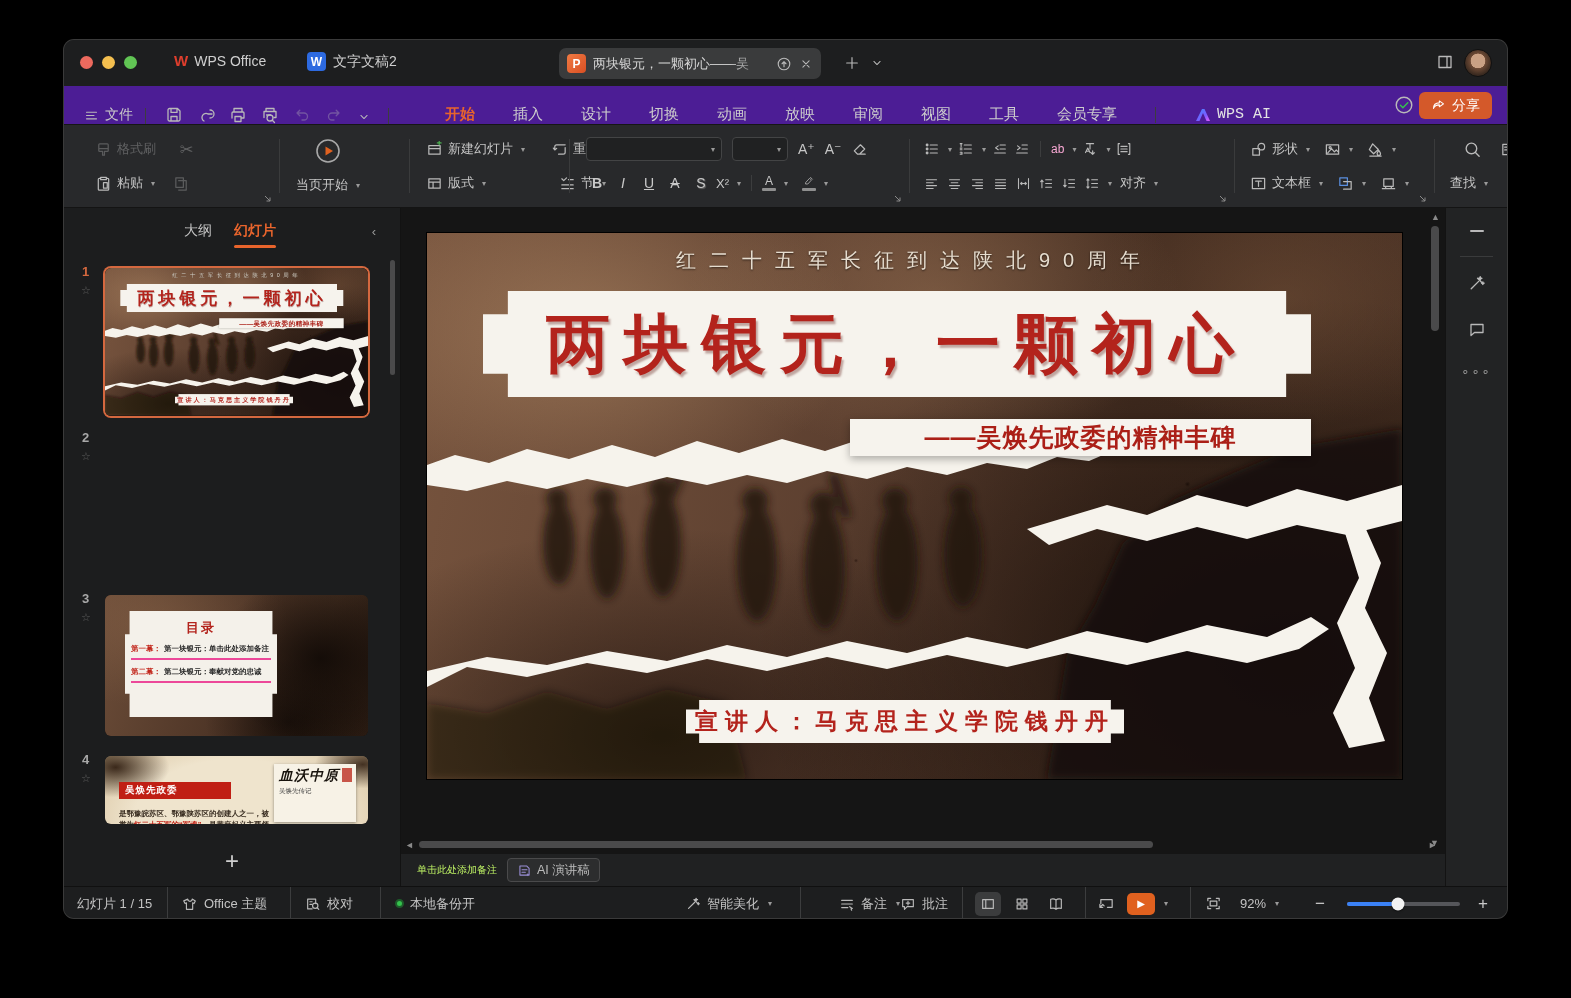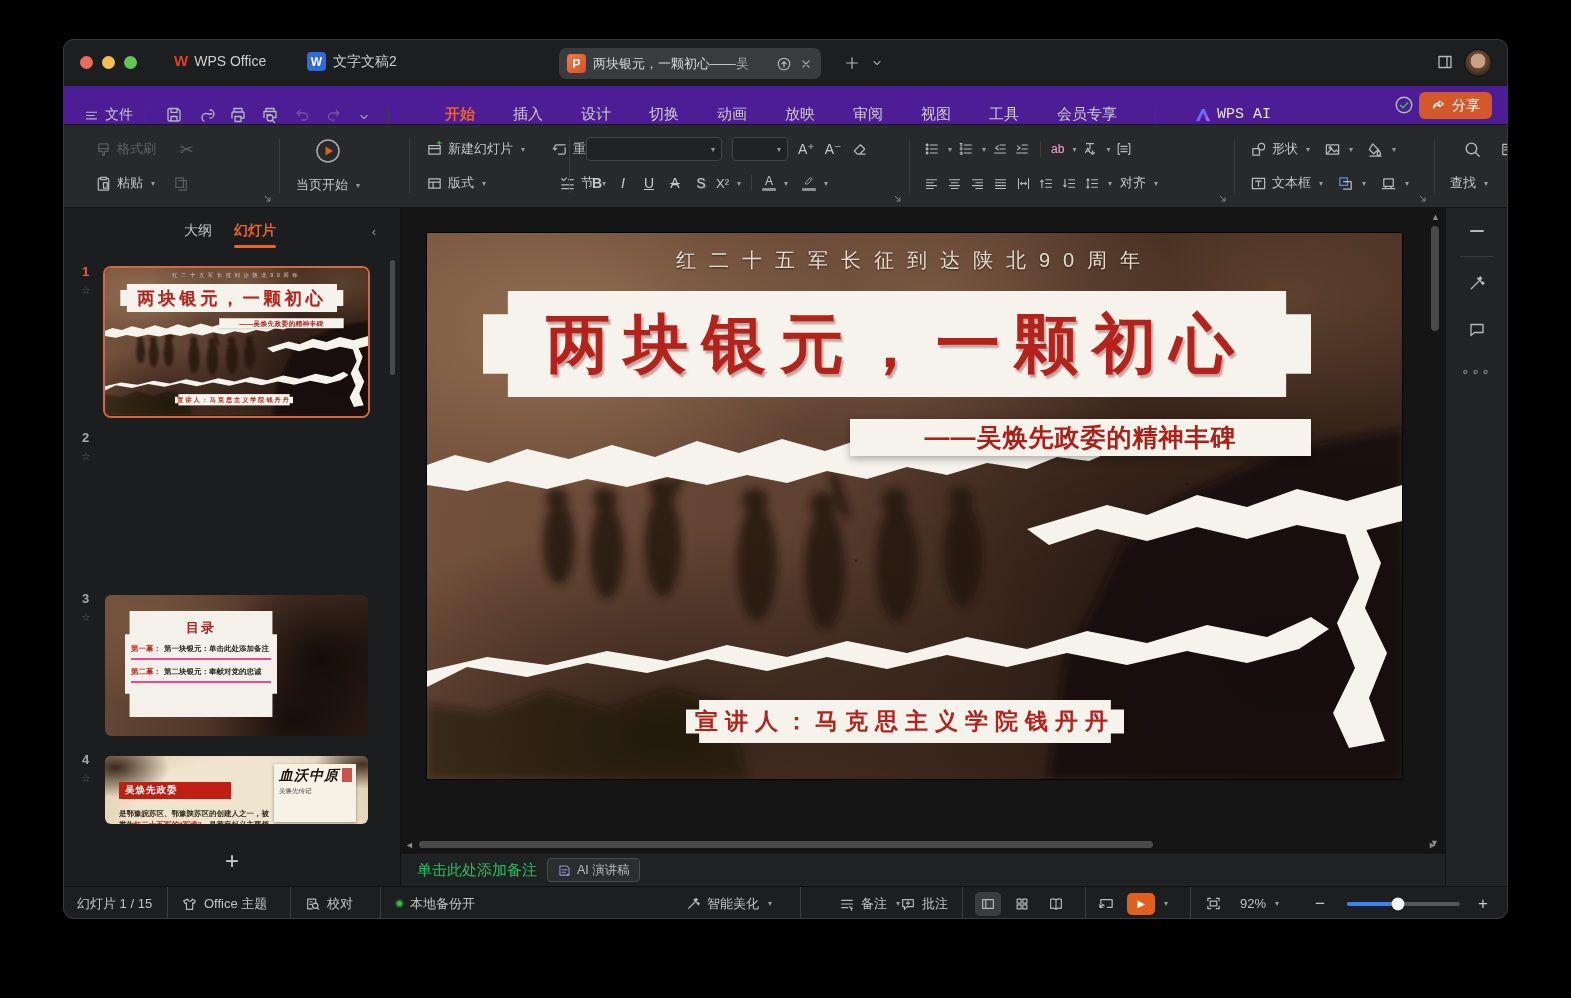--- a/index.html
+++ b/index.html
@@ -115,21 +115,21 @@
   .sa-presenter span { color:#b3231c; font-size:23px; font-weight:bold; letter-spacing:7px; white-space:nowrap; }
 
   
   .vscroll { position:absolute; right:4px; top:4px; bottom:44px; width:12px; }
   .vthumb { position:absolute; top:14px; left:2px; width:8px; height:105px; background:#4a4a4b; border-radius:4px; }
   .sarrow { color:#8a8a8a; font-size:9px; position:absolute; }
   .hscroll { position:absolute; left:4px; right:20px; bottom:36px; height:12px; }
   .hthumb { position:absolute; left:14px; top:3px; width:72%; height:7px; background:#4a4a4b; border-radius:4px; }
   .notesbar { position:absolute; left:0; right:0; bottom:0; height:33px; background:#202122;
     border-top:1px solid #151515; display:flex; align-items:center; padding-left:16px; gap:10px; }
-  .notes-ph { color:#22c55e; font-size:15px; }
+  .notes-ph { color:#bef264; font-size:10px; }
   .aibtn { height:24px; padding:0 9px; border:1px solid #4a4a4b; border-radius:4px; background:#2c2d2e;
     color:#bcbcbc; font-size:12.5px; display:flex; align-items:center; gap:5px; }
 
   
   .rail { position:relative; width:62px; background:#222324; border-left:1px solid #131313; }
   .rail-item { position:absolute; left:0; right:0; display:flex; justify-content:center; color:#b9b9b9; }
   .rail-div { position:absolute; left:14px; right:14px; height:1px; background:#3a3b3c; }
 
   
   .statusbar { position:relative; height:34px; background:#1d1e1f; border-top:1px solid #101010; }

